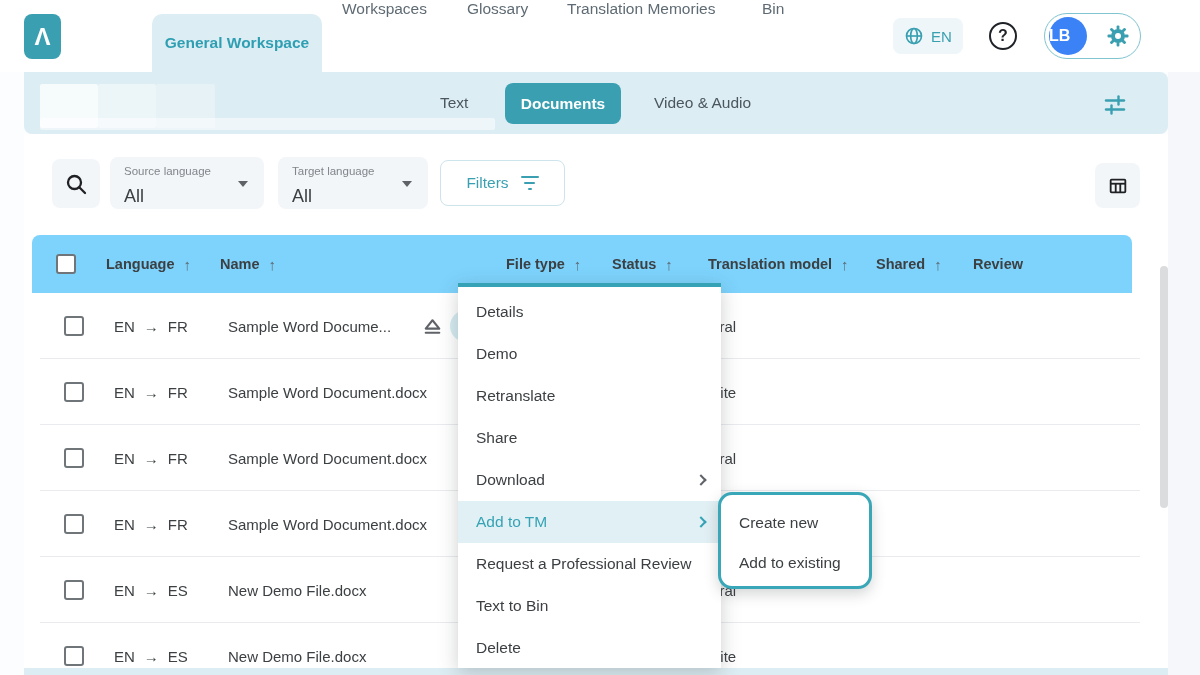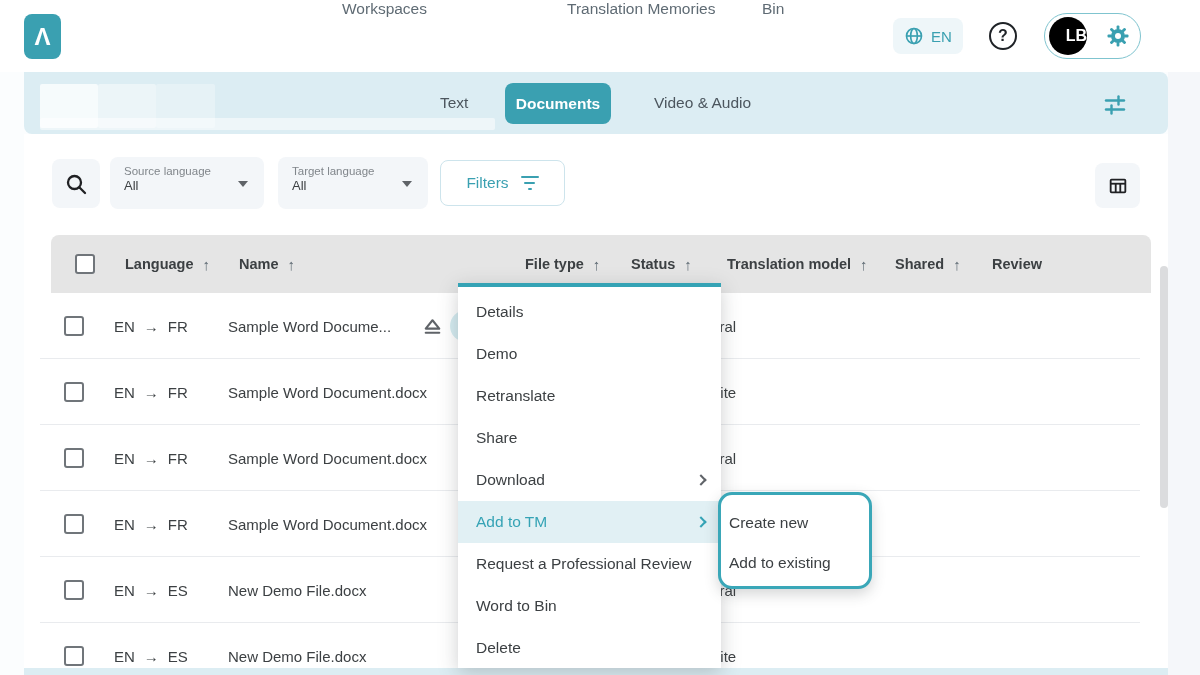--- a/index.html
+++ b/index.html
@@ -21,55 +21,55 @@
   .nav-active { left:152px; top:14px; width:170px; height:58px; background:#dcedf3;
                 border-radius:10px 10px 0 0; display:flex; align-items:center; justify-content:center;
                 color:#2e9fb3; font-weight:700; font-size:15.5px; }
   .lang-pill { left:893px; top:18px; width:70px; height:36px; background:#eef6f9; border-radius:8px;
                display:flex; align-items:center; justify-content:center; gap:7px;
                color:#3aa0b1; font-size:15px; font-weight:500; }
   .help-btn { left:989px; top:22px; width:28px; height:28px; border:2.5px solid #1f2327; border-radius:50%;
               display:flex; align-items:center; justify-content:center; font-size:16px; font-weight:700; color:#1f2327; background:#fff; }
   .profile-pill { left:1044px; top:13px; width:97px; height:46px; border:1.5px solid #7fc4cf; border-radius:23px;
                   background:#fff; display:flex; align-items:center; padding:0 10px 0 4px; justify-content:space-between; }
-  .avatar { width:38px; height:38px; border-radius:50%; background:#000000; color:#fff; font-size:16px; font-weight:700;
-            display:flex; align-items:center; justify-content:flex-end; }
+  .avatar { width:38px; height:38px; border-radius:50%; background:#3b82f6; color:#fff; font-size:16px; font-weight:700;
+            display:flex; align-items:center; justify-content:flex-start; }
 
   
   .wsbar { left:24px; top:72px; width:1144px; height:62px; background:#dcedf3; border-radius:0 8px 8px 8px; z-index:5; }
   .redact { border-radius:2px; }
   .ws-tab { top:72px; height:62px; display:flex; align-items:center; font-size:15.5px; color:#4c565e; z-index:6; }
-  .doc-btn { left:505px; top:83px; width:106px; height:41px; background:#3aa0b1; border-radius:8px;
+  .doc-btn { left:505px; top:83px; width:116px; height:41px; background:#3aa0b1; border-radius:8px;
              color:#fff; font-weight:700; font-size:15.5px; display:flex; align-items:center; justify-content:center; z-index:6; }
 
   
   .card { left:24px; top:134px; width:1144px; height:534px; background:#ffffff; z-index:4; }
   .bottom-strip { left:24px; top:668px; width:1144px; height:7px; background:#dcedf3; z-index:3; }
   .right-strip { left:1168px; top:72px; width:32px; height:603px; background:#f5f7fa; z-index:3; }
   .scroll-thumb { left:1160px; top:266px; width:8px; height:242px; background:#dbdcde; border-radius:4px; z-index:8; }
 
   
   .icon-btn { background:#f3f6f9; border-radius:8px; display:flex; align-items:center; justify-content:center; z-index:6; }
   .search-btn { left:52px; top:159px; width:48px; height:49px; }
   .cols-btn { left:1095px; top:163px; width:45px; height:45px; }
   .select { background:#f3f6f9; border-radius:8px; padding:8px 14px; z-index:6; }
   .select .lab { font-size:11.5px; color:#80868b; display:block; }
-  .select .val { font-size:13px; color:#3c4043; display:block; margin-top:1px; }
+  .select .val { font-size:18px; color:#3c4043; display:block; margin-top:9px; }
   .sel-src { left:110px; top:157px; width:154px; height:52px; }
   .sel-tgt { left:278px; top:157px; width:150px; height:52px; }
   .caret { position:absolute; right:16px; top:24px; width:0; height:0;
            border-left:5.5px solid transparent; border-right:5.5px solid transparent; border-top:6px solid #5f6368; }
   .filters-btn { left:440px; top:160px; width:125px; height:46px; background:#fff; border:1px solid #cde4ec;
                  border-radius:8px; display:flex; align-items:center; justify-content:center; gap:12px;
                  color:#3aa0b1; font-size:15.5px; font-weight:500; z-index:6; }
   .flt-icon { display:flex; flex-direction:column; gap:3.5px; align-items:center; }
   .flt-icon i { display:block; height:2.5px; background:#3aa0b1; border-radius:2px; }
 
   
-  .thead { left:51px; top:235px; width:1100px; height:58px; background:#e5e5e5; border-radius:8px 8px 0 0; z-index:5; }
+  .thead { left:32px; top:235px; width:1100px; height:58px; background:#7dd3fc; border-radius:8px 8px 0 0; z-index:5; }
   .hcell { position:absolute; top:0; height:58px; display:flex; align-items:center; gap:9px;
            font-size:14.5px; font-weight:700; color:#3c4043; }
   .sort { color:#5f6b74; font-weight:400; font-size:15px; }
   .checkbox { width:20px; height:20px; border:2px solid #70757a; border-radius:3px; background:#fff; }
   .trow { left:40px; width:1100px; height:66px; border-bottom:1px solid #e9ebee; background:#fff; z-index:4; }
   .trow .checkbox { position:absolute; left:24px; top:23px; }
   .cell { position:absolute; top:0; height:66px; display:flex; align-items:center; font-size:15px; color:#3c4043; }
   .c-lang { left:74px; gap:9px; }
   .c-name { left:188px; }
   .c-model { left:652px; }
@@ -83,32 +83,38 @@
   .mi { position:absolute; left:0; width:263px; height:42px; display:flex; align-items:center;
         padding:0 16px 0 18px; font-size:15.5px; color:#3c4043; justify-content:space-between; }
   .mi.active { background:#e1f0f4; color:#35a3b5; }
   .chev { width:8px; height:8px; border-top:2px solid #5f6368; border-right:2px solid #5f6368;
           transform:rotate(45deg); }
   .mi.active .chev { border-color:#35a3b5; }
 
   
   .submenu { left:718px; top:492px; width:154px; height:97px; background:#fff; border:3.5px solid #3aa7b8;
              border-radius:14px; box-shadow:0 5px 14px rgba(60,64,67,.22); z-index:30; padding:8px 0; }
-  .smi { height:40px; display:flex; align-items:center; padding:0 8px; font-size:15.5px; color:#3c4043; }
+  .smi { height:40px; display:flex; align-items:center; padding:0 18px; font-size:15.5px; color:#3c4043; }
 </style>
 </head>
 <body>
 
 <div class="abs topbar">
   <div class="abs logo">
       <span>Λ</span>
     </div>
 
+  <div class="abs nav-active">
+    <span>General Workspace</span>
+  </div>
   <div class="abs nav-tab" style="left:342px">
     <span>Workspaces</span>
+  </div>
+  <div class="abs nav-tab" style="left:467px">
+    <span>Glossary</span>
   </div>
   <div class="abs nav-tab" style="left:567px">
     <span>Translation Memories</span>
   </div>
   <div class="abs nav-tab" style="left:762px">
     <span>Bin</span>
   </div>
 
   <div class="abs lang-pill">
     <span style="display:flex">
@@ -343,21 +349,21 @@
     <span class="chev"></span>
   </div>
   <div class="mi" style="top:256px">
     <span>Request a Professional Review</span>
   </div>
   <div class="mi active" style="top:214px">
     <span>Add to TM</span>
     <span class="chev"></span>
   </div>
   <div class="mi" style="top:298px">
-    <span>Word to Bin</span>
+    <span>Text to Bin</span>
   </div>
   <div class="mi" style="top:340px">
     <span>Delete</span>
   </div>
 </div>
 
 <div class="abs submenu">
   <div class="smi">
     <span>Create new</span>
   </div>

